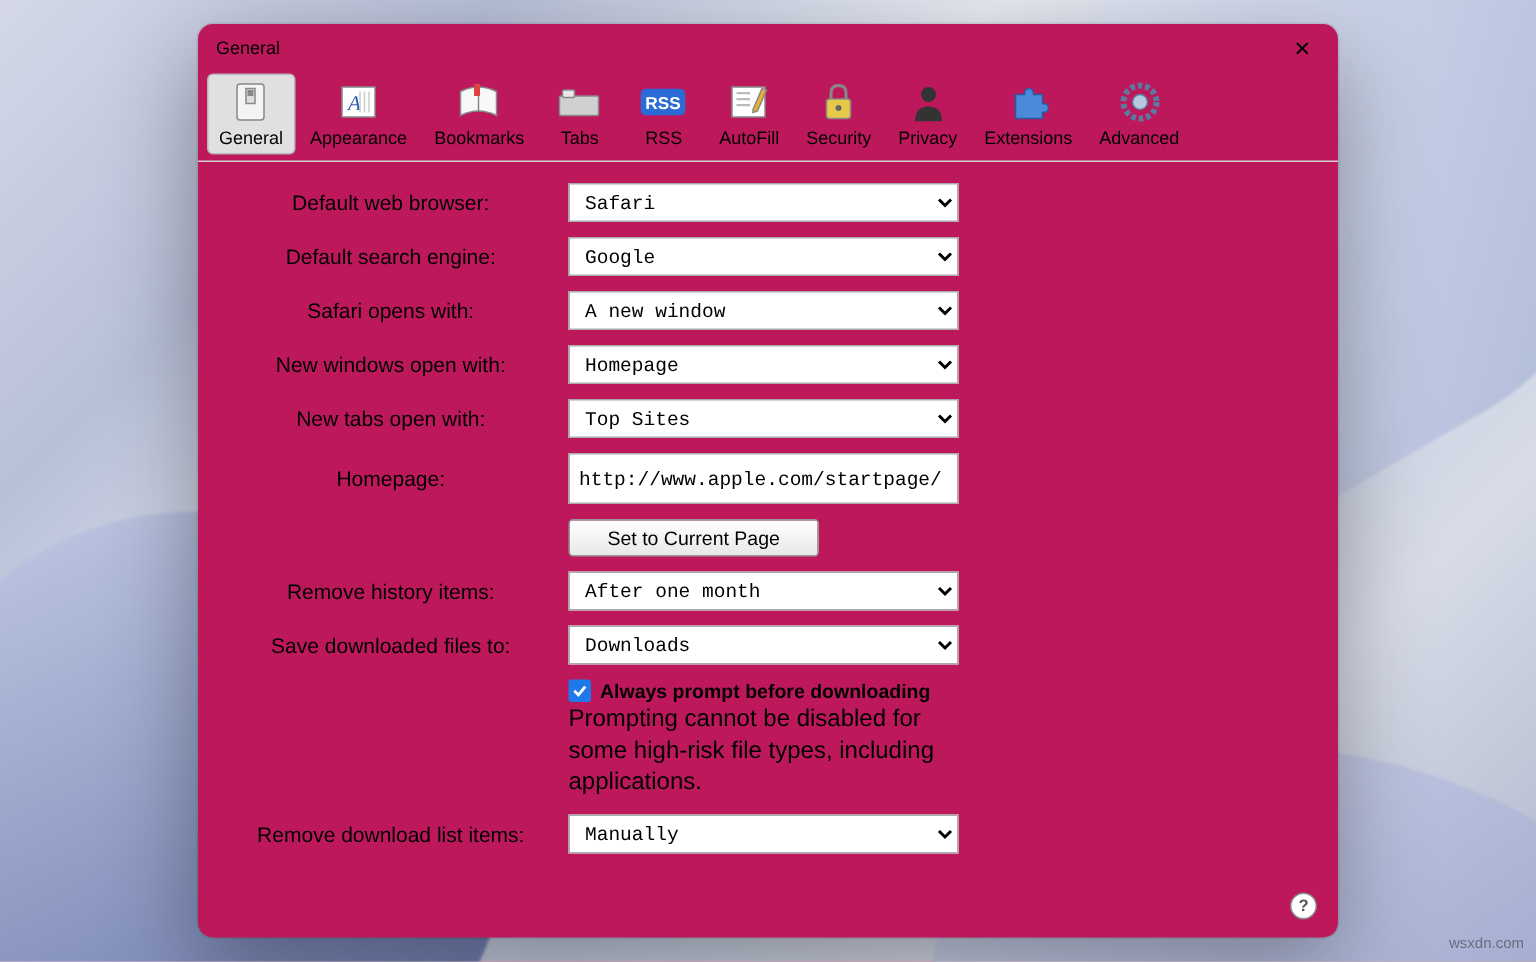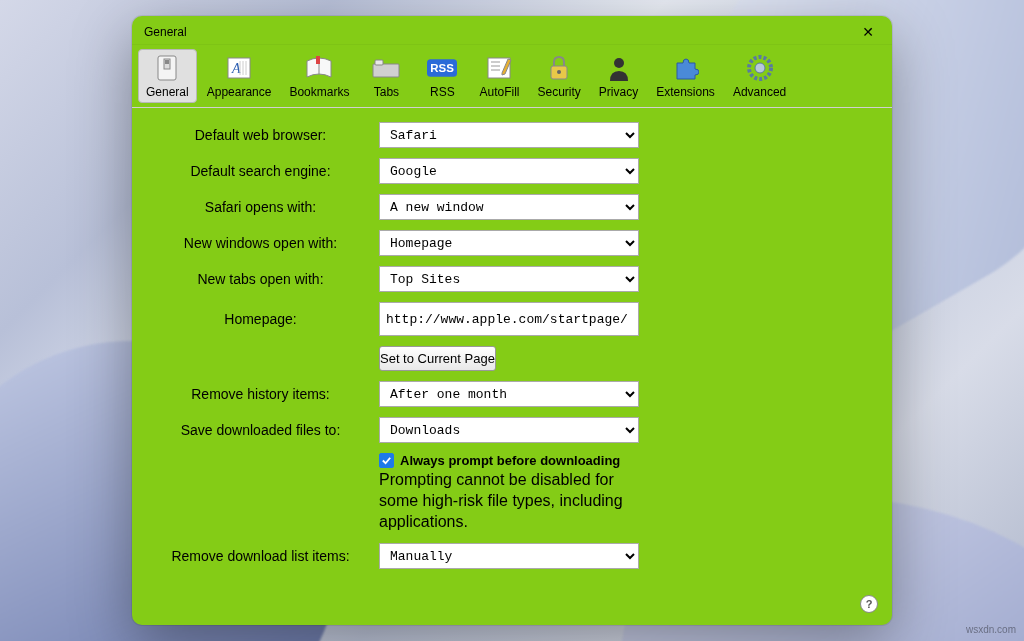--- a/index.html
+++ b/index.html
@@ -27,21 +27,21 @@
       background: linear-gradient(135deg, #e8ecf8 0%, #a8b4d4 100%);
       filter: blur(1px);
     }
     .p1 { width: 420px; height: 420px; left: -80px; bottom: -120px; transform: rotate(20deg); background: linear-gradient(135deg, #c8d0e8 0%, #5868a0 100%);}
     .p2 { width: 380px; height: 380px; right: -60px; top: -80px; transform: rotate(-30deg);}
     .p3 { width: 500px; height: 300px; right: -100px; bottom: -160px; transform: rotate(10deg); background: linear-gradient(135deg, #d8dcf0 0%, #8894c0 100%);}
     .window {
       position: relative;
       z-index: 1;
       width: 760px;
-      background: #84cc16;
+      background: #be185d;
       border-radius: 10px;
       box-shadow: 0 20px 60px rgba(0,0,0,0.35), 0 0 0 1px rgba(0,0,0,0.08);
       overflow: hidden;
     }
     .titlebar {
       display: flex;
       align-items: center;
       padding: 6px 12px 2px 12px;
       border-bottom: 1px solid rgba(0,0,0,0.04);
     }
@@ -89,21 +89,21 @@
       font-size: 13px;
       padding: 4px 6px;
       border: 1px solid #aaa;
       background: #fff;
     }
     select { height: 26px; }
     input[type=text] { height: 34px; }
     .btn {
       font-family: inherit;
       font-size: 13px;
-      padding: 4px 0;
+      padding: 4px 25px;
       border: 1px solid #999;
       background: linear-gradient(#fff,#e8e8e8);
       border-radius: 3px;
     }
     .check-row { display: flex; align-items: center; gap: 6px; margin-bottom: 2px; font-weight: bold;}
     .check-box { width:15px;height:15px;background:#1e7ae8;border:1px solid #1e7ae8;border-radius:2px;display:flex;align-items:center;justify-content:center;}
     .check-box svg { width:11px;height:11px;}
     .help-note { font-size: 16px; color: #000; line-height: 1.3; max-width: 260px;}
     .help-corner {
       position: absolute;

